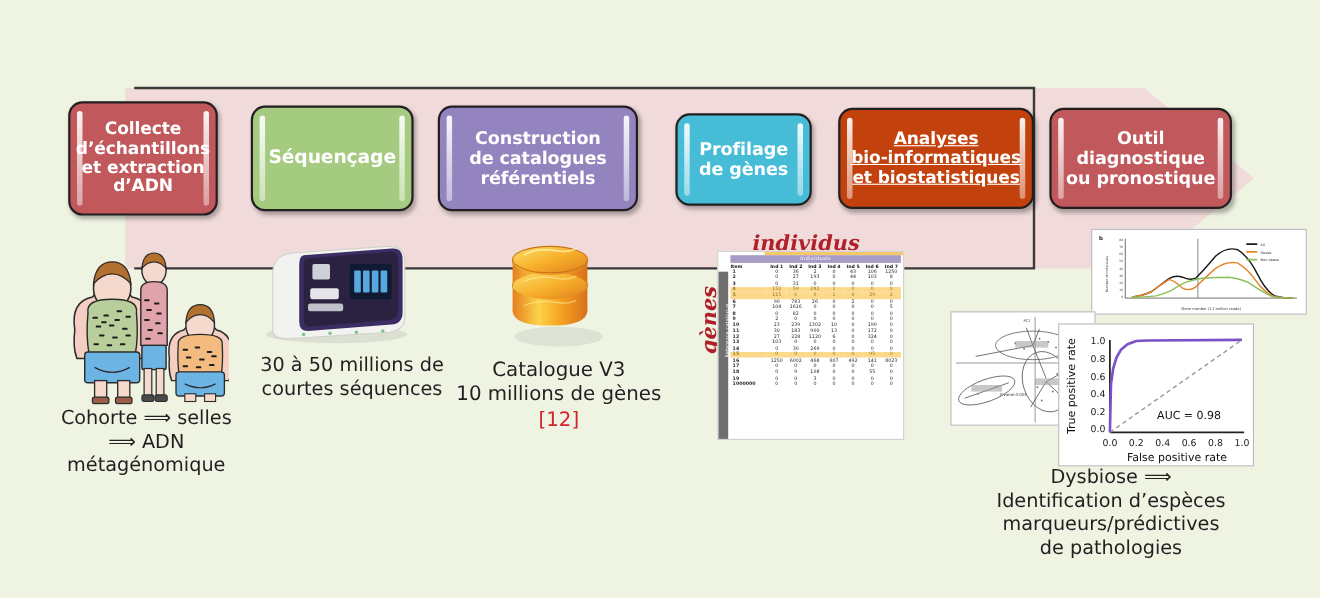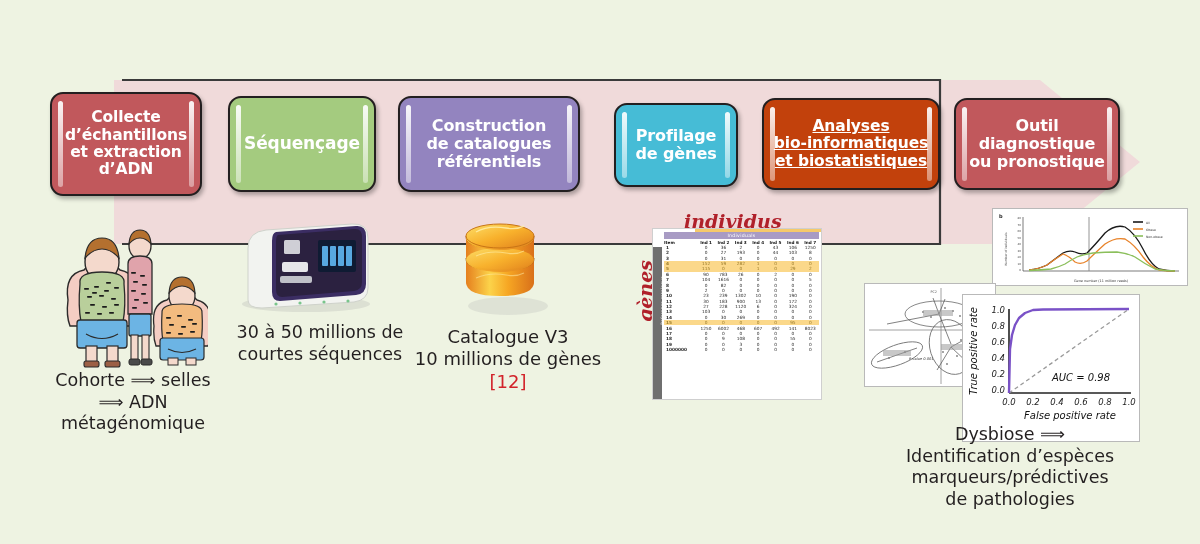--- a/index.html
+++ b/index.html
@@ -110,21 +110,21 @@
 
   <svg class="arrow-band" viewBox="0 0 1050 180">
     <path d="M 14 8 L 940 8 L 1040 90 L 940 172 L 14 172 Z" fill="#f0dada" stroke="none"></path>
   </svg>
 
   <svg style="position:absolute;left:100px;top:72px;width:1050px;height:180px;" viewBox="0 0 1050 180">
     <polyline points="22,8 840,8 840,172 22,172" fill="none" stroke="#3a3a3a" stroke-width="2.2"></polyline>
     <line x1="840" y1="8" x2="936" y2="0" stroke="none"></line>
   </svg>
 
-  <div class="step" style="left:50px;  top:92px;  width:152px; height:104px; background:#c1585c; font-size:15.5px;">
+  <div class="step" style="left:62px;  top:92px;  width:136px; height:104px; background:#c1585c; font-size:15.5px;">
     <span class="lbl" style="white-space:pre-line;">Collecte
 d’échantillons
 et extraction
 d’ADN</span>
   </div>
 
   <div class="step" style="left:228px; top:96px; width:148px; height:96px; background:#a4cb7f; font-size:17px;">
     <span class="lbl" style="white-space:pre-line;">Séquençage</span>
   </div>
 
@@ -601,21 +601,21 @@
           <circle cx="24" cy="74" r="0.9"></circle>
           <circle cx="40" cy="68" r="0.9"></circle>
       </g>
       <rect x="58" y="26" width="30" height="6" fill="#9a9a9a" opacity=".55"></rect>
       <rect x="76" y="60" width="22" height="6" fill="#9a9a9a" opacity=".55"></rect>
       <rect x="18" y="66" width="28" height="6" fill="#9a9a9a" opacity=".55"></rect>
       <text x="44" y="76" font-size="3.6" fill="#333" font-style="italic">P value 0.001</text>
     </svg>
   </div>
 
-  <div class="panel" style="left:962px; top:294px; width:178px; height:148px;font-style:italic;">
+  <div class="panel" style="left:962px; top:294px; width:178px; height:130px;">
     <svg viewBox="0 0 178 130" style="width:178px;height:130px;">
       <line x1="46" y1="14" x2="46" y2="98" stroke="#222" stroke-width="1.6"></line>
       <line x1="46" y1="98" x2="168" y2="98" stroke="#222" stroke-width="1.6"></line>
       <g font-size="8.5" fill="#222" text-anchor="end" font-family="DejaVu Sans">
         <text x="42" y="18">1.0</text>
           <text x="42" y="34">0.8</text>
           <text x="42" y="50">0.6</text>
         <text x="42" y="66">0.4</text>
           <text x="42" y="82">0.2</text>
           <text x="42" y="98">0.0</text>

